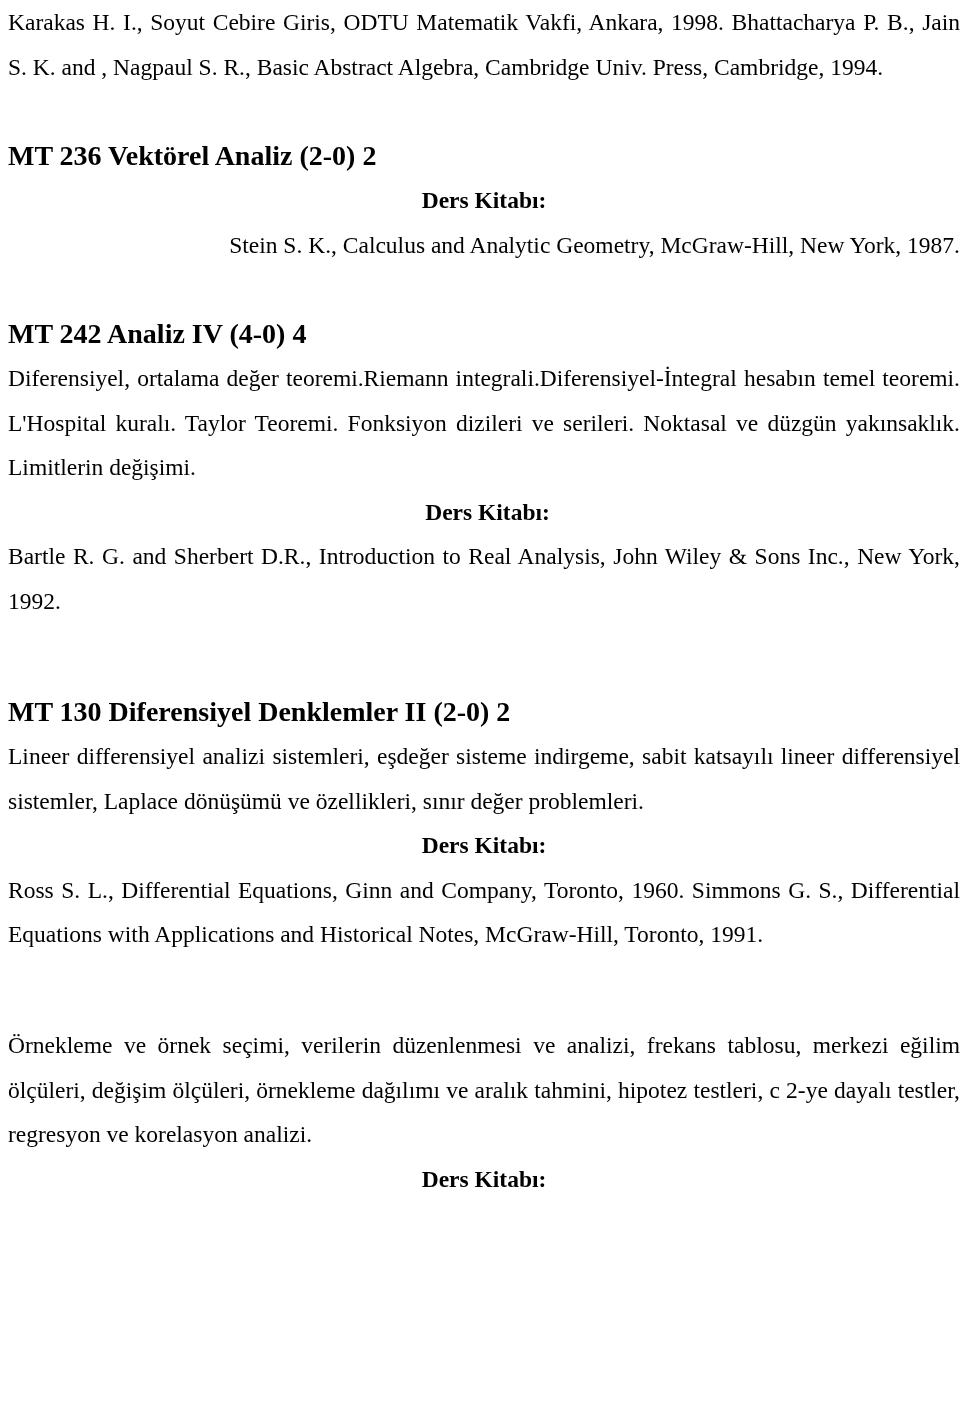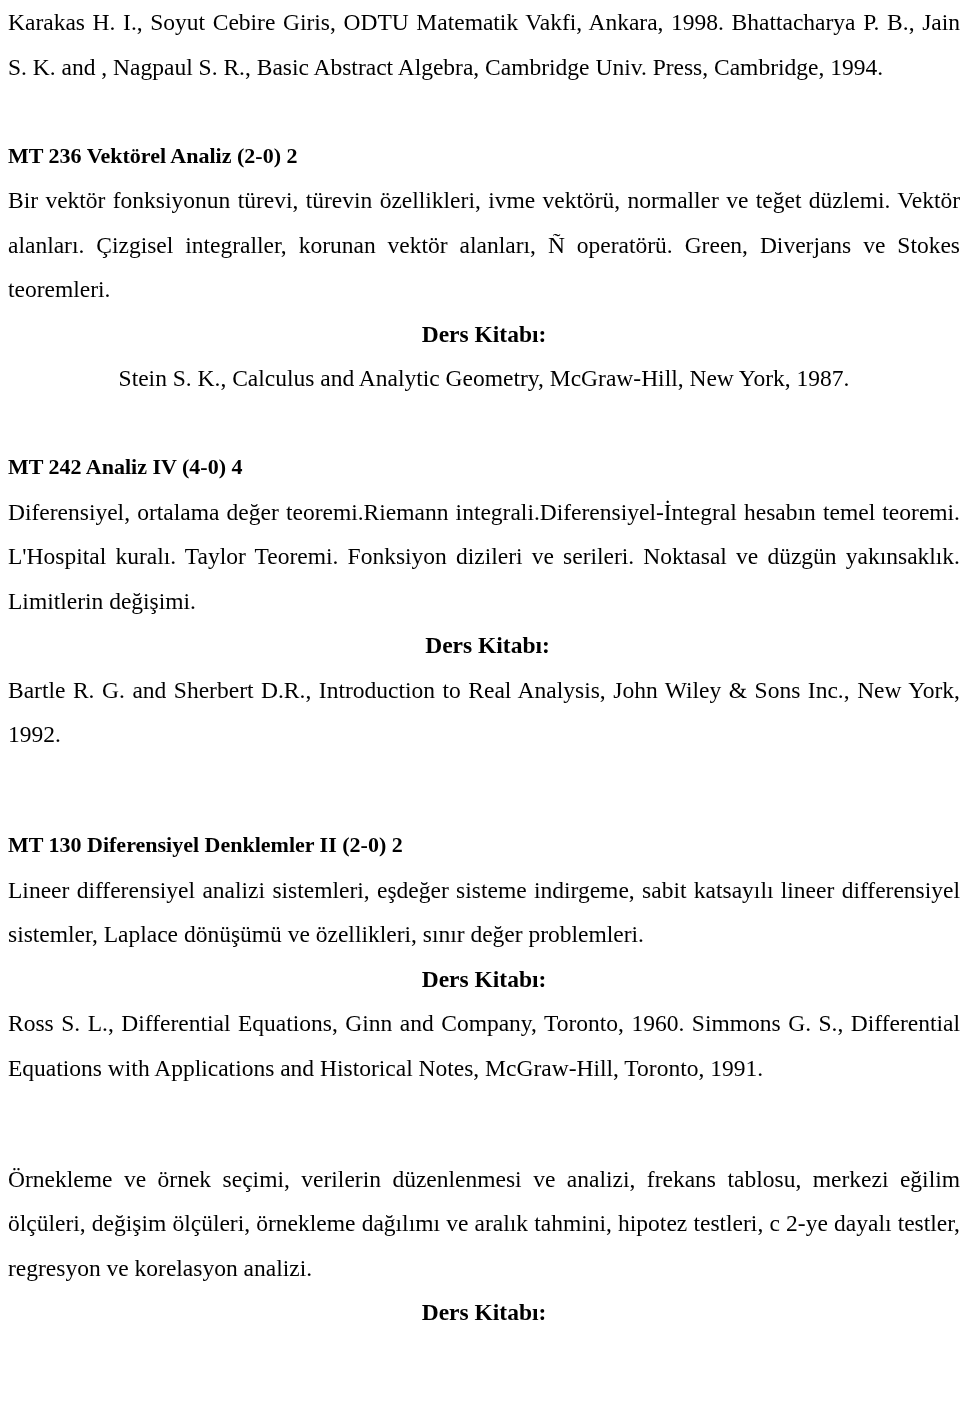--- a/index.html
+++ b/index.html
@@ -25,27 +25,27 @@
     font-size: 23.5px;
     line-height: 44.5px;
   }
   p.para {
     margin: 0;
     text-align: justify;
     text-justify: inter-word;
     word-spacing: 0px;
   }
   p.para.nojust {
-    text-align: center;
+    text-align: right;
   }
   .heading {
     margin: 0;
     font-weight: bold;
     text-align: left;
-    font-size: 22px;
+    font-size: 28px;
     line-height: 44.5px;
   }
   .subheading {
     margin: 0;
     font-weight: bold;
     text-align: center;
     font-size: 23.5px;
     line-height: 44.5px;
   }
   .subheading.indented {
@@ -66,21 +66,20 @@
 
 <div class="page">
   <div class="doc-body">
 
     <p class="para">Karakas H. I., Soyut Cebire Giris, ODTU Matematik Vakfi, Ankara, 1998.  Bhattacharya P. B., Jain S. K. and , Nagpaul S. R., Basic Abstract Algebra, Cambridge Univ. Press, Cambridge, 1994.</p>
 
     <div class="spacer"></div>
 
     <div class="section">
       <p class="heading">MT 236 Vektörel Analiz (2-0) 2</p>
-      <p class="para">Bir vektör fonksiyonun türevi, türevin özellikleri, ivme vektörü, normaller ve teğet düzlemi. Vektör alanları. Çizgisel integraller, korunan vektör alanları, Ñ operatörü. Green, Diverjans ve Stokes teoremleri.</p>
       <p class="subheading">Ders Kitabı:</p>
       <p class="para nojust">Stein S. K., Calculus and Analytic Geometry, McGraw-Hill, New York, 1987.</p>
     </div>
 
     <div class="spacer"></div>
 
     <div class="section">
       <p class="heading">MT 242 Analiz IV (4-0) 4</p>
       <p class="para">Diferensiyel, ortalama değer teoremi.Riemann integrali.Diferensiyel-İntegral hesabın temel teoremi. L'Hospital kuralı. Taylor Teoremi. Fonksiyon dizileri ve serileri. Noktasal ve düzgün yakınsaklık. Limitlerin değişimi.</p>
       <p class="subheading indented"> Ders Kitabı:</p>

